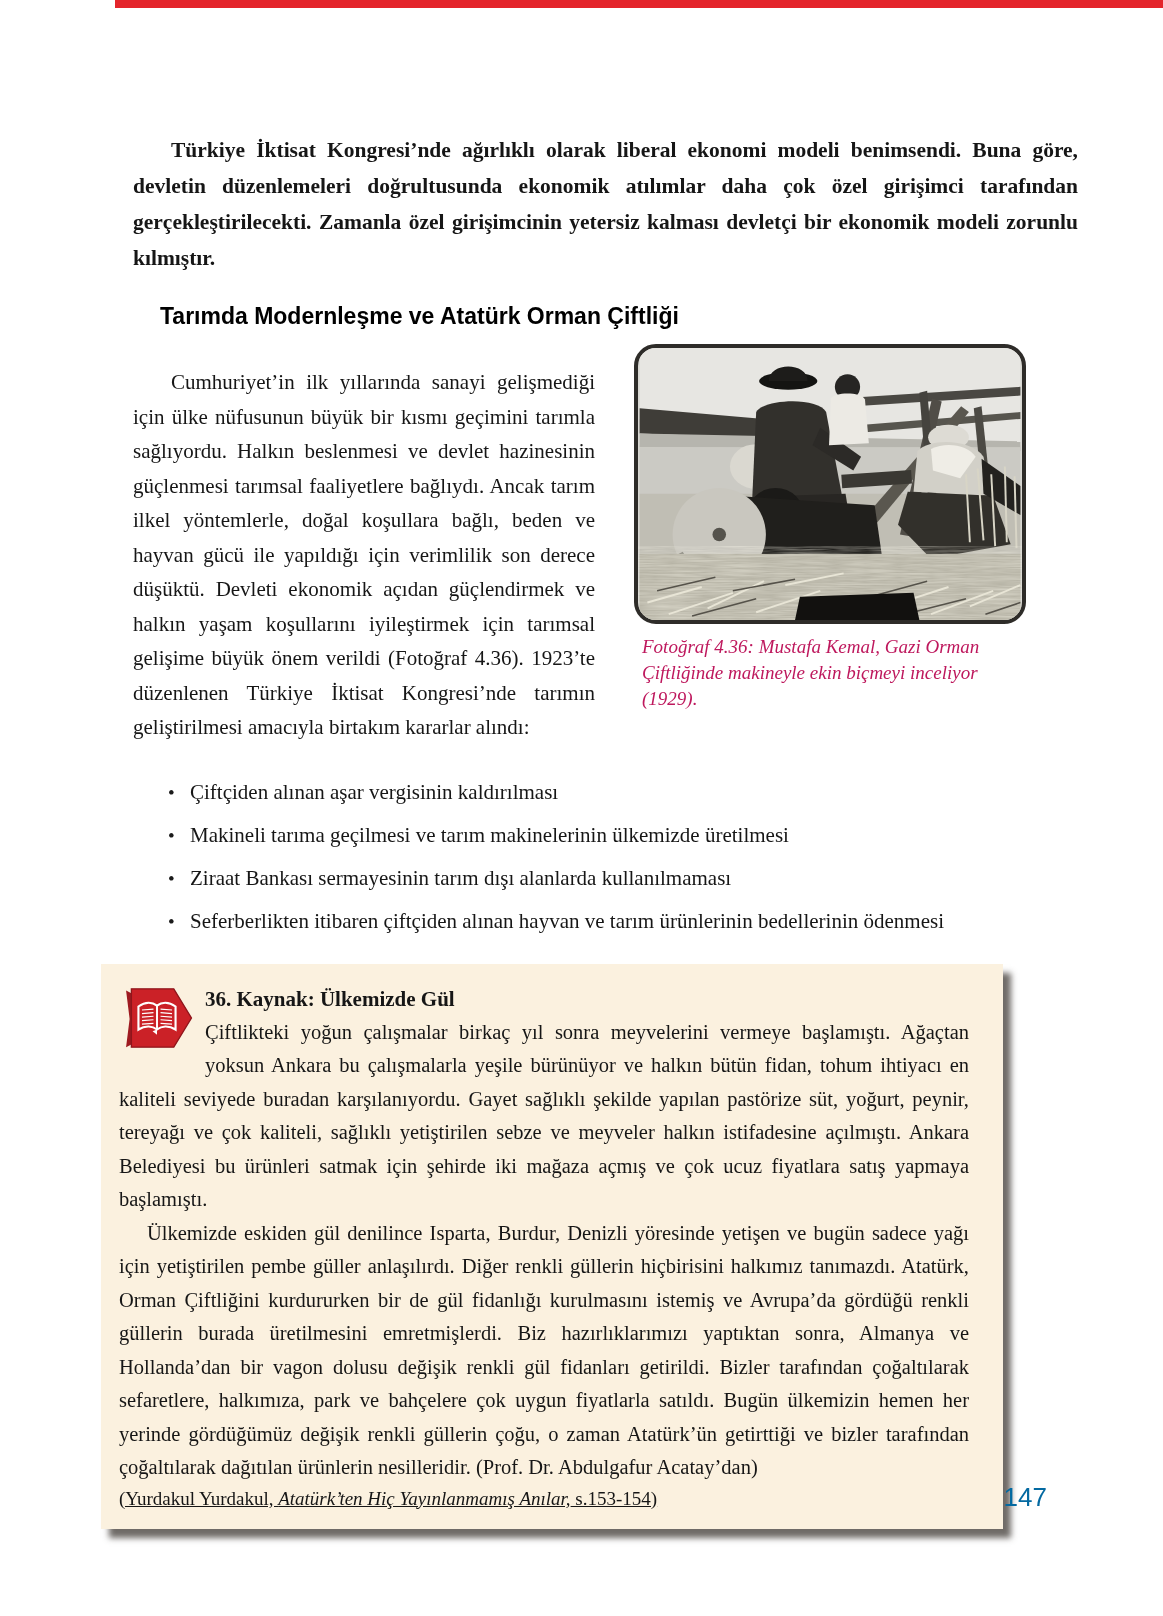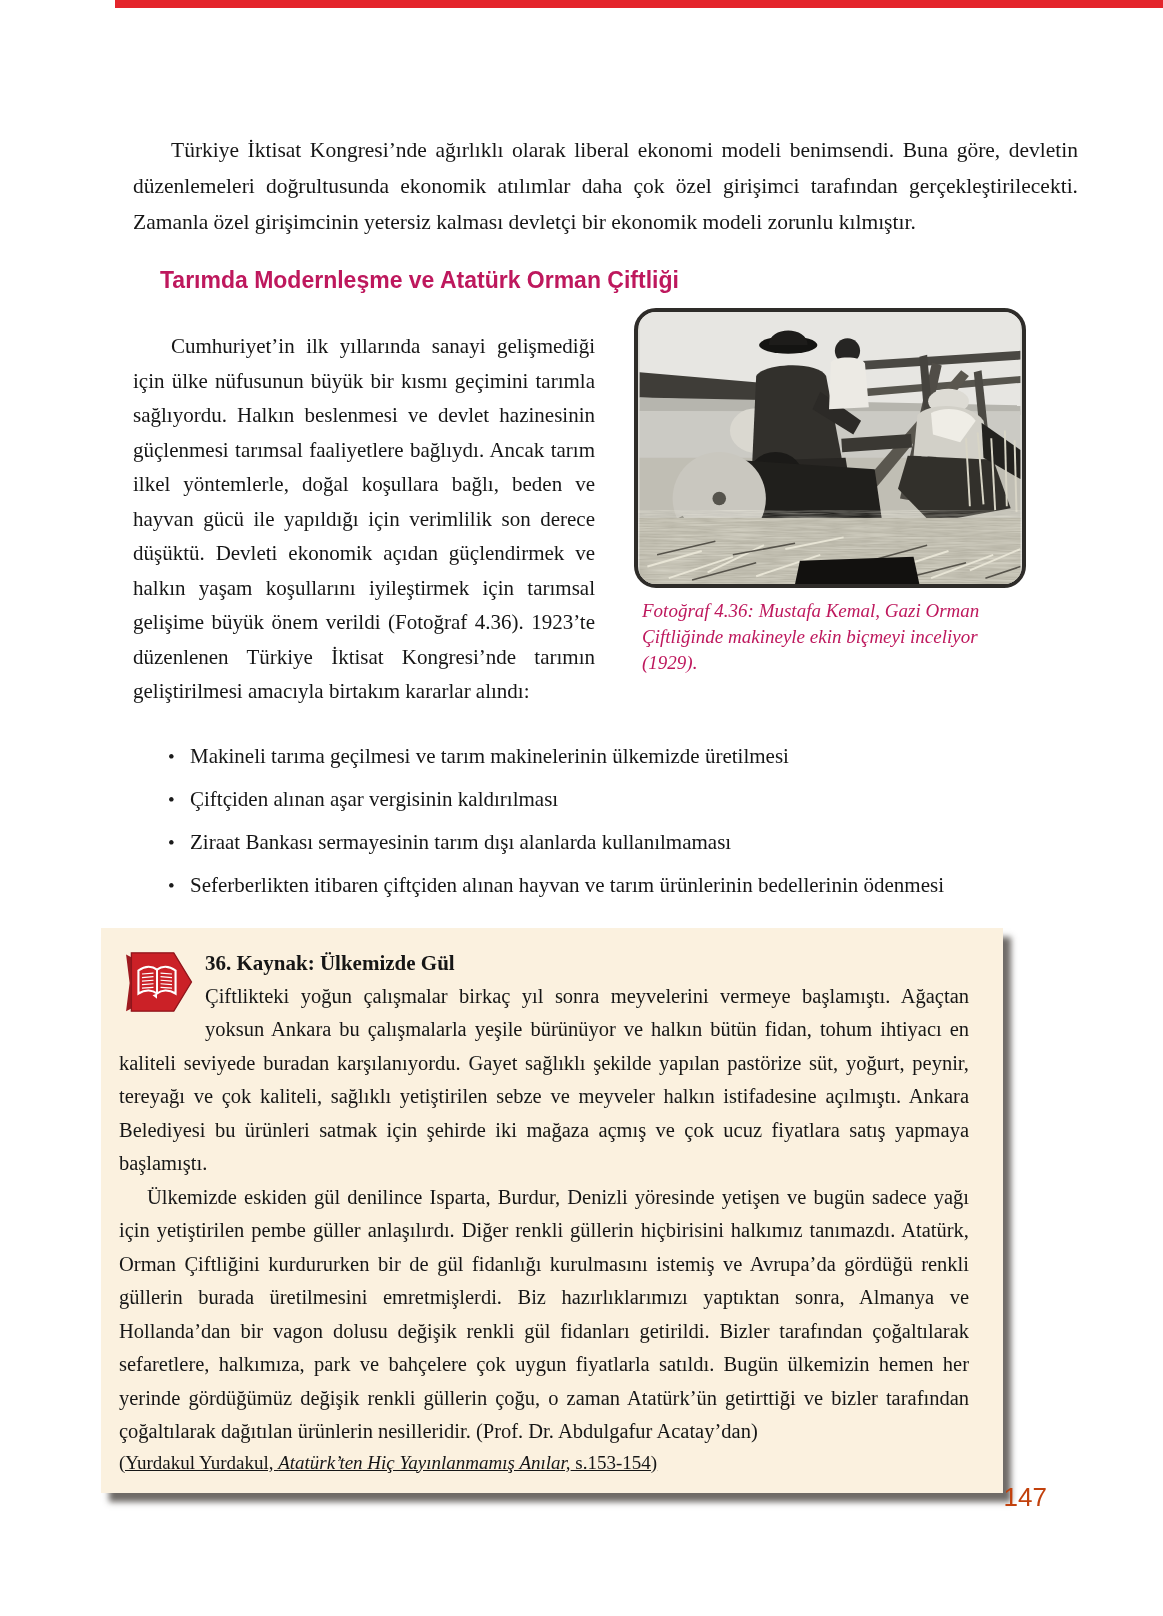--- a/index.html
+++ b/index.html
@@ -12,27 +12,27 @@
     font-family:"Liberation Serif", serif;
     color:#161616;
   }
   .top-bar{
     position:absolute;top:0;left:115px;right:0;height:8px;
     background:#e4252b;
   }
   .intro{
     margin:132px 85px 0 133px;
     font-size:21.5px;line-height:36px;
-    text-align:justify;text-indent:38px;
+    text-align:justify;text-indent:38px;font-weight:bold;
   }
   .section-heading{
     margin:26px 60px 0 160px;
     font-family:"Liberation Sans", sans-serif;
     font-weight:bold;font-size:23px;line-height:28px;
-    color:#be185d;
+    color:#000000;
   }
   .columns{
     display:flex;gap:39px;
     margin:14px 60px 0 133px;
   }
   .col-text{
     width:462px;flex:0 0 auto;
     font-size:21px;line-height:34.5px;
     text-align:justify;text-indent:38px;
   }
@@ -82,21 +82,21 @@
   .source-p2{margin-top:4px;text-indent:28px;}
   .source-citation{
     margin-top:8px;
     text-align:right;
     font-size:19px;line-height:28px;text-decoration:underline;
   }
   .source-citation .cite-italic{font-style:italic;}
   .page-number{
     position:absolute;right:116px;top:1482px;
     font-family:"Liberation Sans", sans-serif;
-    font-size:26px;color:#c2410c;
+    font-size:26px;color:#0369a1;
   }
 </style>
 </head>
 <body>
 
 <div class="page">
 
   <div class="top-bar"></div>
 
   <p class="intro">Türkiye İktisat Kongresi’nde ağırlıklı olarak liberal ekonomi modeli benimsendi. Buna göre, devletin düzenlemeleri doğrultusunda ekonomik atılımlar daha çok özel girişimci tarafından gerçekleştirilecekti. Zamanla özel girişimcinin yetersiz kalması devletçi bir ekonomik modeli zorunlu kılmıştır.</p>
@@ -183,22 +183,22 @@
               <line x1="356" y1="274" x2="392" y2="262"></line>
           </g>
           <polygon points="165,256 282,252 288,280 160,280" fill="#12110f"></polygon>
         </svg>
       </div>
       <figcaption>Fotoğraf 4.36: Mustafa Kemal, Gazi Orman Çiftliğinde makineyle ekin biçmeyi inceliyor (1929).</figcaption>
     </figure>
   </div>
 
   <ul class="decisions">
+    <li>Çiftçiden alınan aşar vergisinin kaldırılması</li>
     <li>Makineli tarıma geçilmesi ve tarım makinelerinin ülkemizde üretilmesi</li>
-    <li>Çiftçiden alınan aşar vergisinin kaldırılması</li>
     <li>Ziraat Bankası sermayesinin tarım dışı alanlarda kullanılmaması</li>
     <li>Seferberlikten itibaren çiftçiden alınan hayvan ve tarım ürünlerinin bedellerinin ödenmesi</li>
   </ul>
 
   <div class="source-box">
     <svg class="book-badge" viewBox="0 0 86 86" xmlns="http://www.w3.org/2000/svg" aria-hidden="true">
 
       <path d="M8,12 L20,18 L20,70 L8,76 L12,44 Z" fill="#9e1a20"></path>
 
       <path d="M14,10 L62,10 L82,43 L62,76 L14,76 Z" fill="#cb2127"></path>

